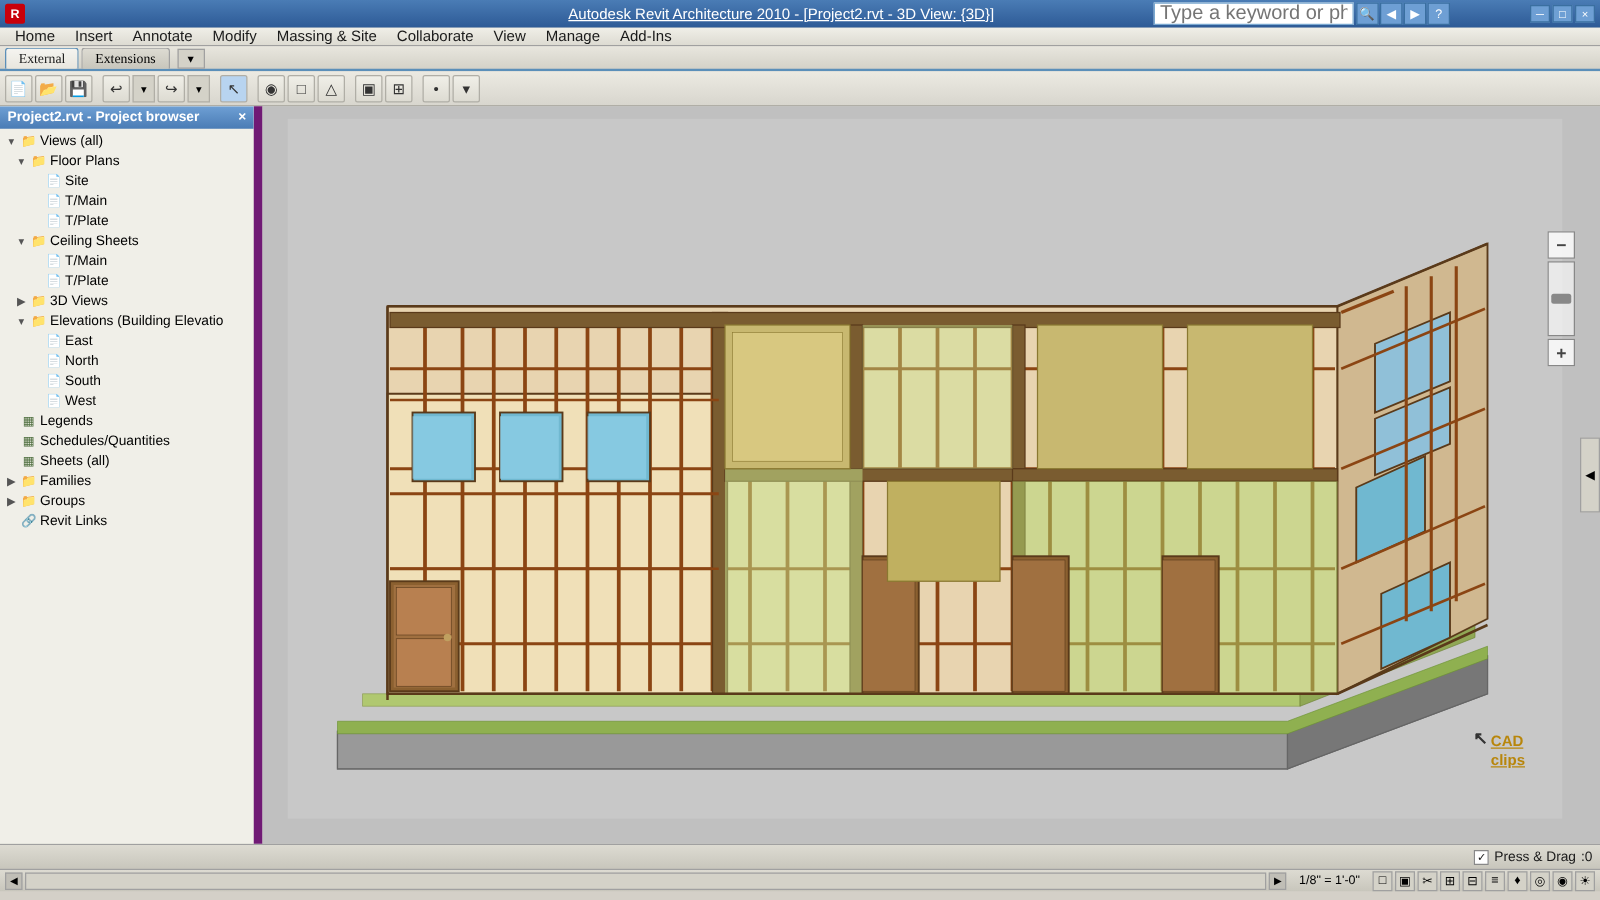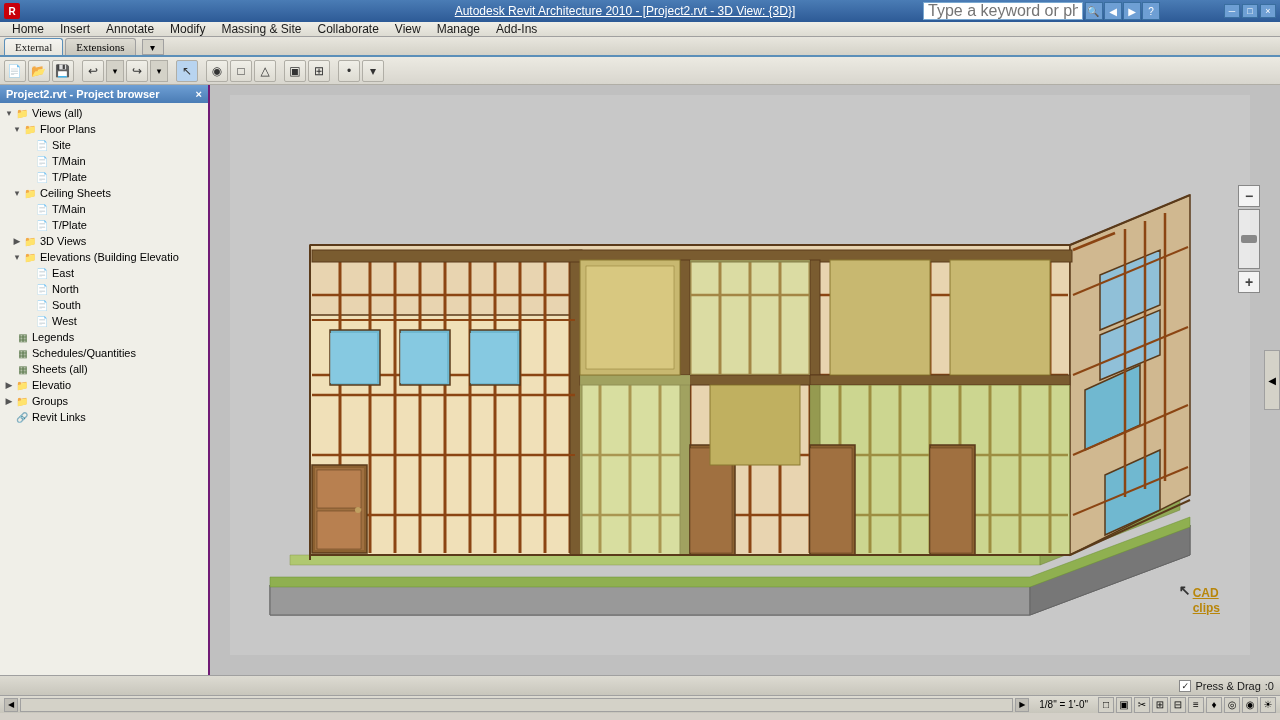--- a/index.html
+++ b/index.html
@@ -132,21 +132,21 @@
     
     #main-layout {
       display: flex;
       height: calc(720px - 22px - 22px - 20px - 28px - 20px - 18px);
     }
 
     
     #project-browser {
       width: 210px;
       background: #f0efe8;
-      border-right: 2px solid #701a75;
+      border-right: 7px solid #701a75;
       display: flex;
       flex-direction: column;
       overflow: hidden;
     }
     #project-browser-header {
       background: linear-gradient(to bottom, #6e9fd4, #4a7cb5);
       color: white;
       font-size: 11px;
       font-weight: bold;
       padding: 3px 6px;
@@ -478,21 +478,21 @@
 
       <div class="tree-item tree-indent-0">
         <span class="tree-expand">&nbsp;</span>
         <span class="tree-icon" style="color:#507040;">▦</span>
         <span>Sheets (all)</span>
       </div>
 
       <div class="tree-item tree-indent-0">
         <span class="tree-expand">▶</span>
         <span class="tree-icon icon-folder">📁</span>
-        <span>Elevatio</span>
+        <span>Families</span>
       </div>
 
       <div class="tree-item tree-indent-0">
         <span class="tree-expand">▶</span>
         <span class="tree-icon icon-folder">📁</span>
         <span>Groups</span>
       </div>
 
       <div class="tree-item tree-indent-0">
         <span class="tree-expand">&nbsp;</span>

